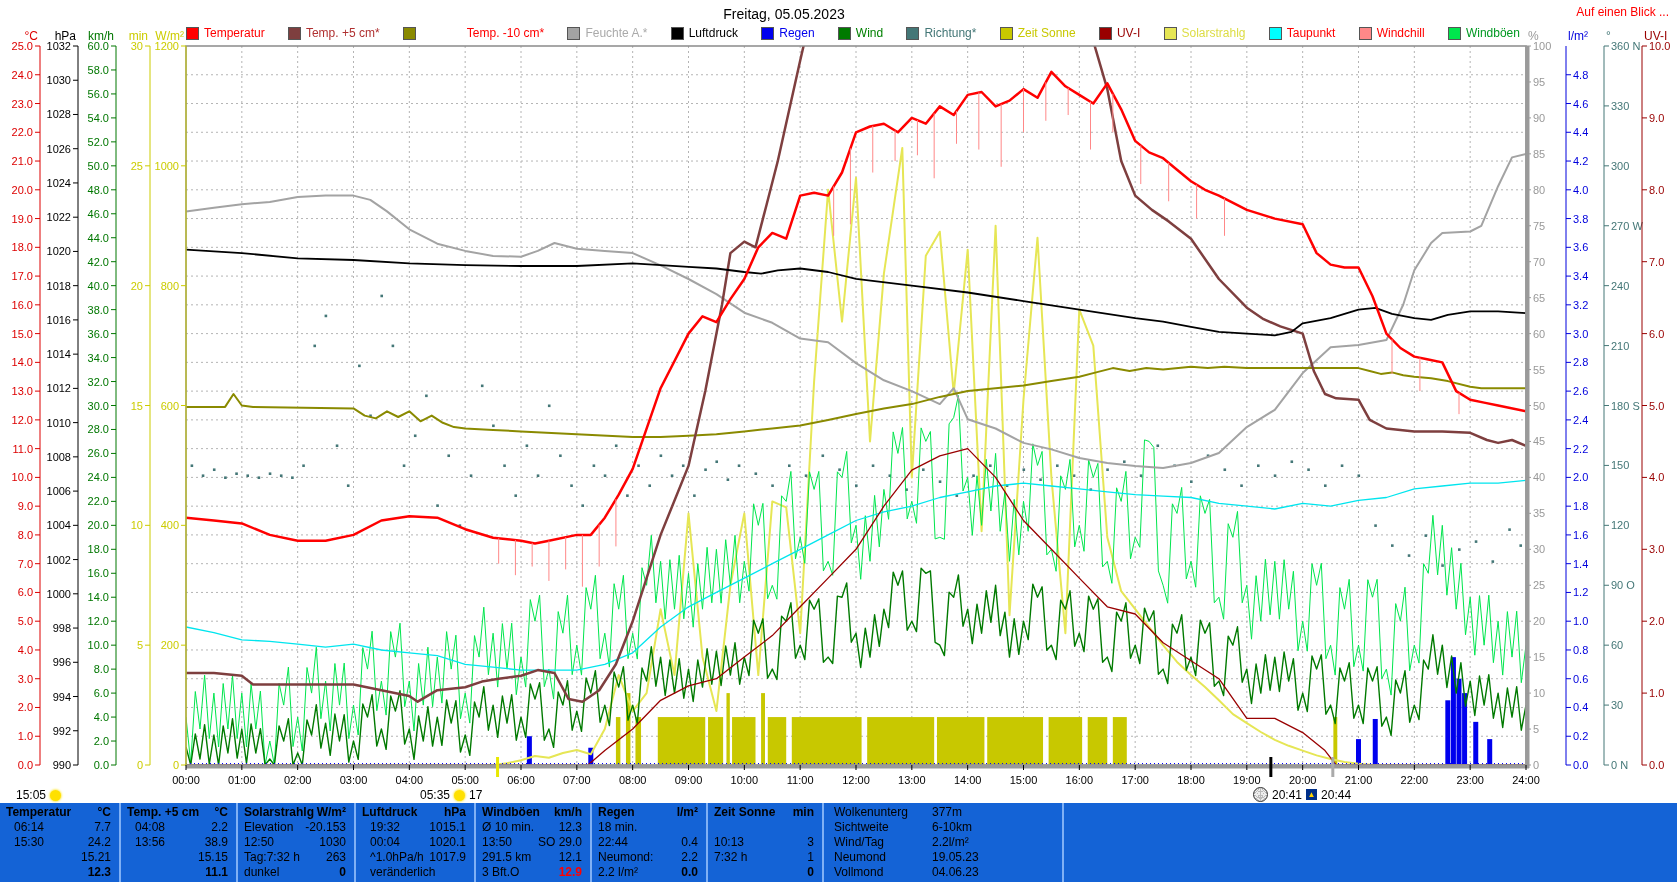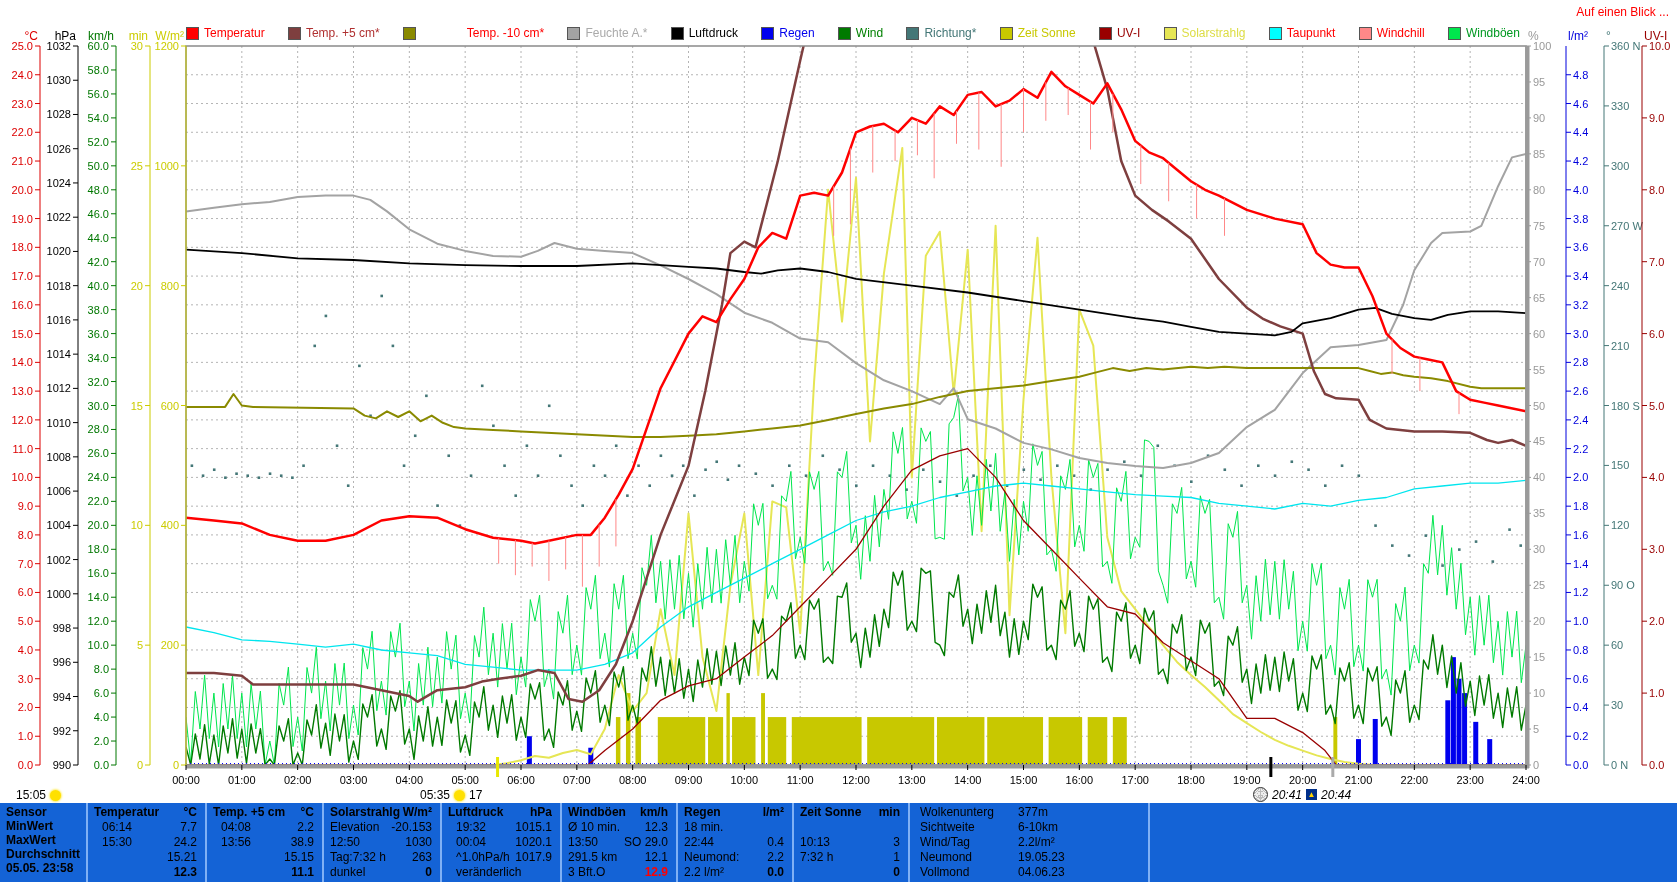--- a/index.html
+++ b/index.html
@@ -32,20 +32,21 @@
   .sb-head{font-weight:bold;}
   .sb-label{font-weight:bold;padding-left:6px;}
   .sb-bold{font-weight:bold;}
   .info-row{height:15px;line-height:15px;display:flex;gap:10px;padding-left:10px;white-space:nowrap;}
   .info-row .k{min-width:88px;}
 </style>
 </head>
 <body>
 
 <div id="stage">
+  <div class="page-title">Freitag, 05.05.2023</div>
   <div class="quick-link">Auf einen Blick ...</div>
   <div id="legend">
       <span class="legend-item">
         <span class="legend-swatch" style="background: rgb(255, 0, 0);"></span>
         <span style="color: rgb(255, 0, 0);">Temperatur</span>
       </span>
       <span class="legend-item">
         <span class="legend-swatch" style="background: rgb(126, 63, 63);"></span>
         <span style="color: rgb(176, 48, 48);">Temp. +5 cm*</span>
       </span>
@@ -720,35 +721,28 @@
 
   <div class="annot" style="left:16px;top:788px;">
     <span>15:05</span>
     <span class="sun-ico"></span>
   </div>
   <div class="annot" style="left:420px;top:788px;">
     <span>05:35</span>
     <span class="sun-ico"></span>
     <span>17</span>
   </div>
-  <div class="annot" style="left:1253px;top:787px;font-style:italic;">
+  <div class="annot" style="left:1253px;top:787px;">
     <span class="moon-ico"></span>
     <span>20:41</span>
     <span class="rise-ico">▲</span>
     <span>20:44</span>
   </div>
 
   <div id="statusbar">
-      <div class="sb-col" style="width: 86px;">
-        <div class="sb-label">Sensor</div>
-        <div class="sb-label">MinWert</div>
-        <div class="sb-label">MaxWert</div>
-        <div class="sb-label">Durchschnitt</div>
-        <div class="sb-label">05.05. 23:58</div>
-      </div>
       <div class="sb-col" style="width: 119px;">
         <div class="sb-row sb-head">
           <span>Temperatur</span>
           <span>°C</span>
         </div>
         <div class="sb-row">
           <span class="l">06:14</span>
           <span>7.7</span>
         </div>
         <div class="sb-row">

